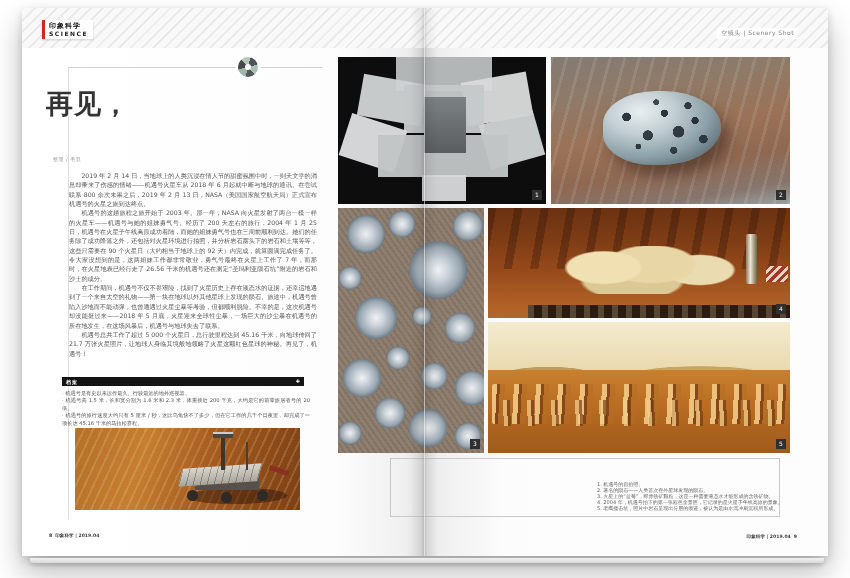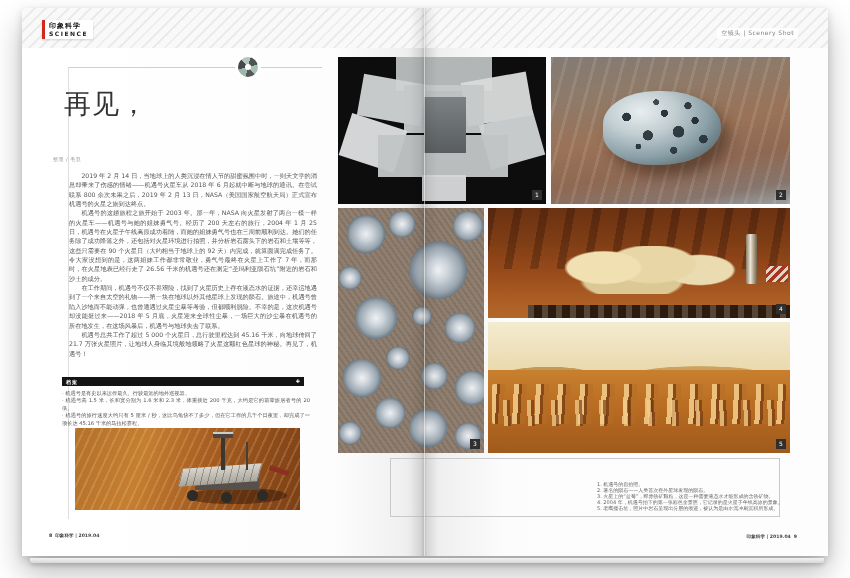--- a/index.html
+++ b/index.html
@@ -39,21 +39,21 @@
 
   .content-frame { position:absolute; left:46px; top:59px; width:254px; height:452px;
             border-top:1px solid #cfcfcf; border-left:1px solid #dedede; }
   .aperture { position:absolute; left:213px; top:46px; width:26px; height:26px; border-radius:50%;
             border:3px solid #fff; z-index:3;
             background:conic-gradient(from 15deg,#4d5257 0 60deg,#a9c0b4 60deg 120deg,
                        #55595e 120deg 180deg,#9fb7ab 180deg 240deg,#45494d 240deg 300deg,#b3c6bb 300deg 360deg); }
   .aperture::after { content:""; position:absolute; left:7px; top:7px; width:6px; height:6px;
             border-radius:50%; background:#fff; }
 
-  .title { position:absolute; left:42px; top:78px; font-weight:normal; line-height:33px;
+  .title { position:absolute; left:24px; top:78px; font-weight:bold; line-height:33px;
             letter-spacing:1px; }
   .title .t1 { font-size:27px; color:#333333; }
   .title .t2 { font-size:27px; color:#e2920e; }
   .credit { position:absolute; left:31px; top:148px; font-size:5px; color:#9a9a9a; letter-spacing:.5px; }
 
   .body-text { position:absolute; left:47px; top:163px; width:248px; font-size:6.2px;
             line-height:9.35px; color:#555; text-align:justify; }
   .body-text p { text-indent:2em; }
 
   .info-box { position:absolute; left:40px; top:369px; width:248px; }

